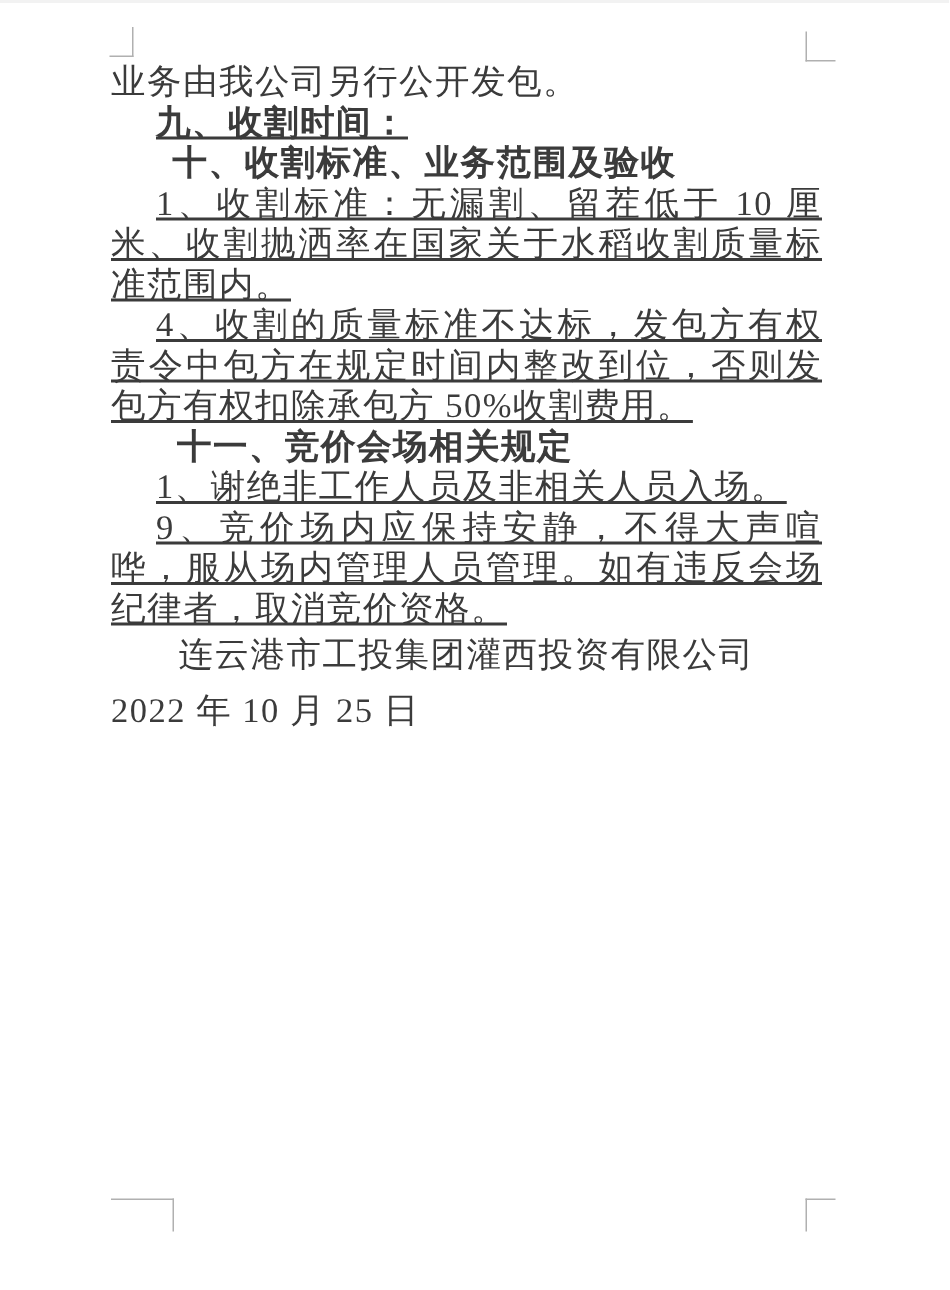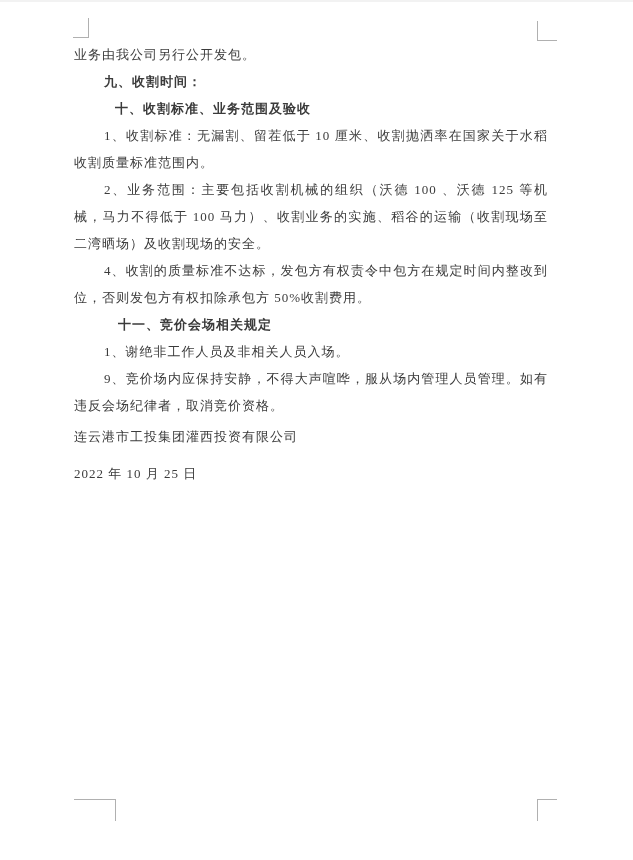--- a/index.html
+++ b/index.html
@@ -15,37 +15,37 @@
     position: absolute; top: 0; left: 0; width: 633px; height: 2px;
     background: #f2f2f2;
   }
   
   .textarea {
     position: absolute;
     left: 74px;
     top: 41px;
     width: 474px;
     color: #3b3b3b;
-    font-size: 13px;
+    font-size: 23px;
     line-height: 27px;
     letter-spacing: 1px;
     text-align: justify;
     text-justify: inter-ideograph;
   }
   .textarea p { margin: 0; padding: 0; }
   .heading { font-weight: bold; }
   .bold-prefix { font-weight: bold; }
-  .i30 { text-indent: 30px; }
+  .i30 { text-indent: 30px; text-decoration: underline; }
   .i41 { text-indent: 41px; }
   .i44 { text-indent: 44px; }
   .i46 { text-indent: 46px; }
   .i50 { text-indent: 50px; }
   .mt7 { margin-top: 7px; }
   .sig-company {
-    text-align: left;
+    text-align: center;
     padding-right: 18px;
     margin-top: 4px !important;
     text-indent: 0;
   }
   .sig-date {
     text-align: left;
     padding-right: 71px;
     margin-top: 10px !important;
     text-indent: 0;
   }
@@ -77,21 +77,20 @@
   <div class="crop crop-tl"></div>
   <div class="crop crop-tr"></div>
   <div class="crop crop-bl"></div>
   <div class="crop crop-br"></div>
 
   <div class="textarea">
     <p>业务由我公司另行公开发包。</p>
     <p class="heading i30">九、收割时间：</p>
     <p class="heading i41">十、收割标准、业务范围及验收</p>
     <p class="i30">1、收割标准：无漏割、留茬低于 10 厘米、收割抛洒率在国家关于水稻收割质量标准范围内。</p>
-    <p class="i30">2、业务范围：主要包括收割机械的组织（沃德 100 、沃德 125 等机械，马力不得低于 100 马力）、收割业务的实施、稻谷的运输（收割现场至二湾晒场）及收割现场的安全。</p>
     <p class="i30">4、收割的质量标准不达标，发包方有权责令中包方在规定时间内整改到位，否则发包方有权扣除承包方 50%收割费用。</p>
     <p class="heading i44">十一、竞价会场相关规定</p>
     <p class="i30">1、谢绝非工作人员及非相关人员入场。</p>
     <p class="i30">9、竞价场内应保持安静，不得大声喧哗，服从场内管理人员管理。如有违反会场纪律者，取消竞价资格。</p>
     <p class="sig-company">连云港市工投集团灌西投资有限公司</p>
     <p class="sig-date">2022 年 10 月 25 日</p>
   </div>
 </div>
 
 </body></html>

